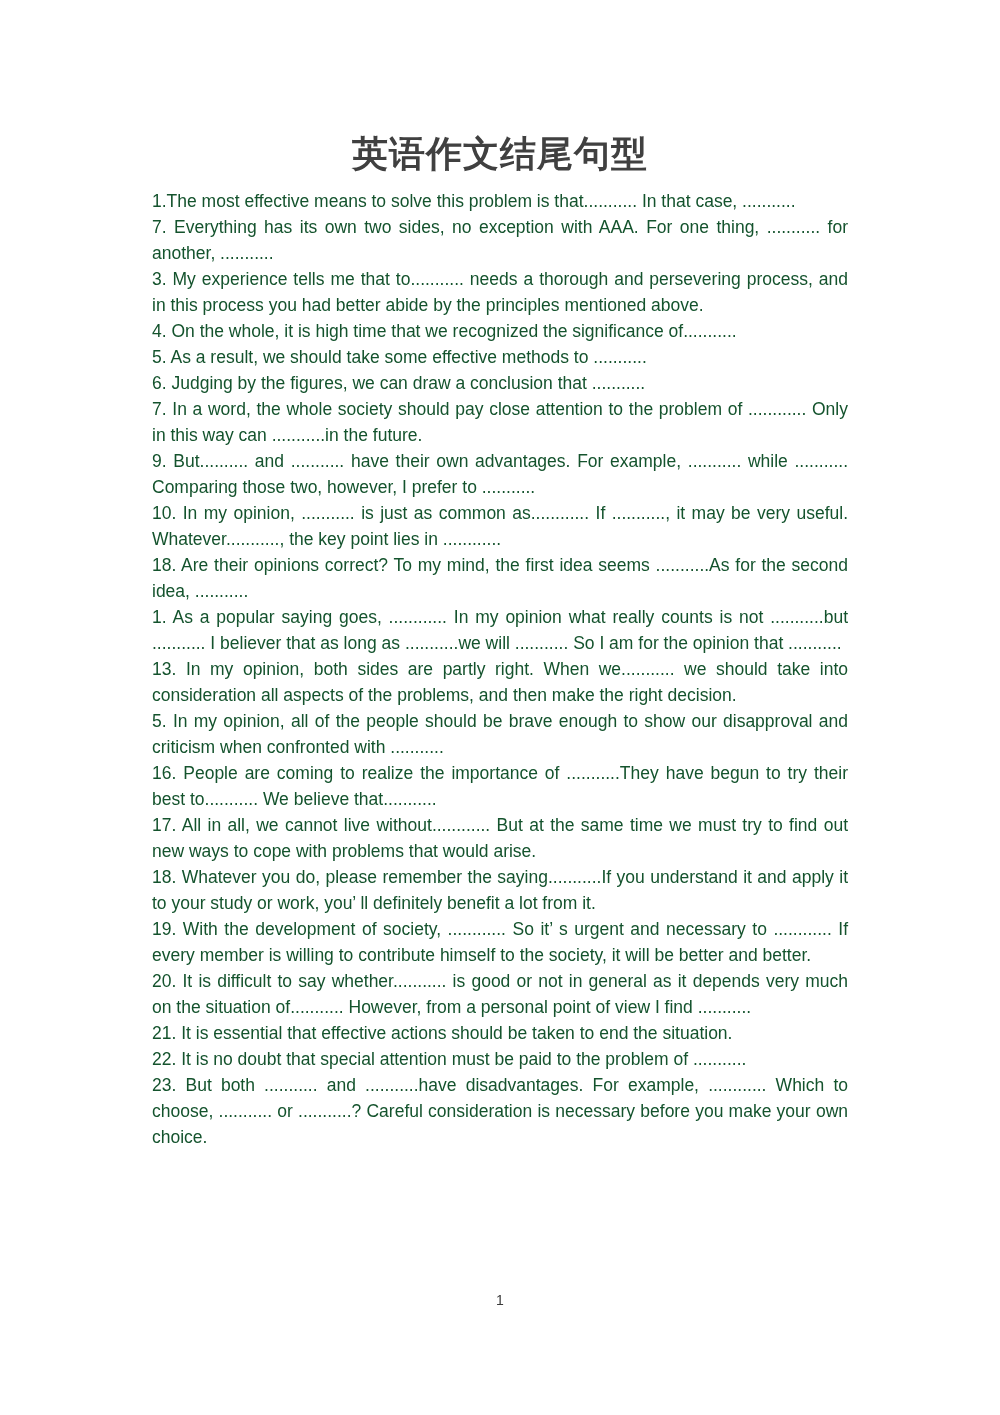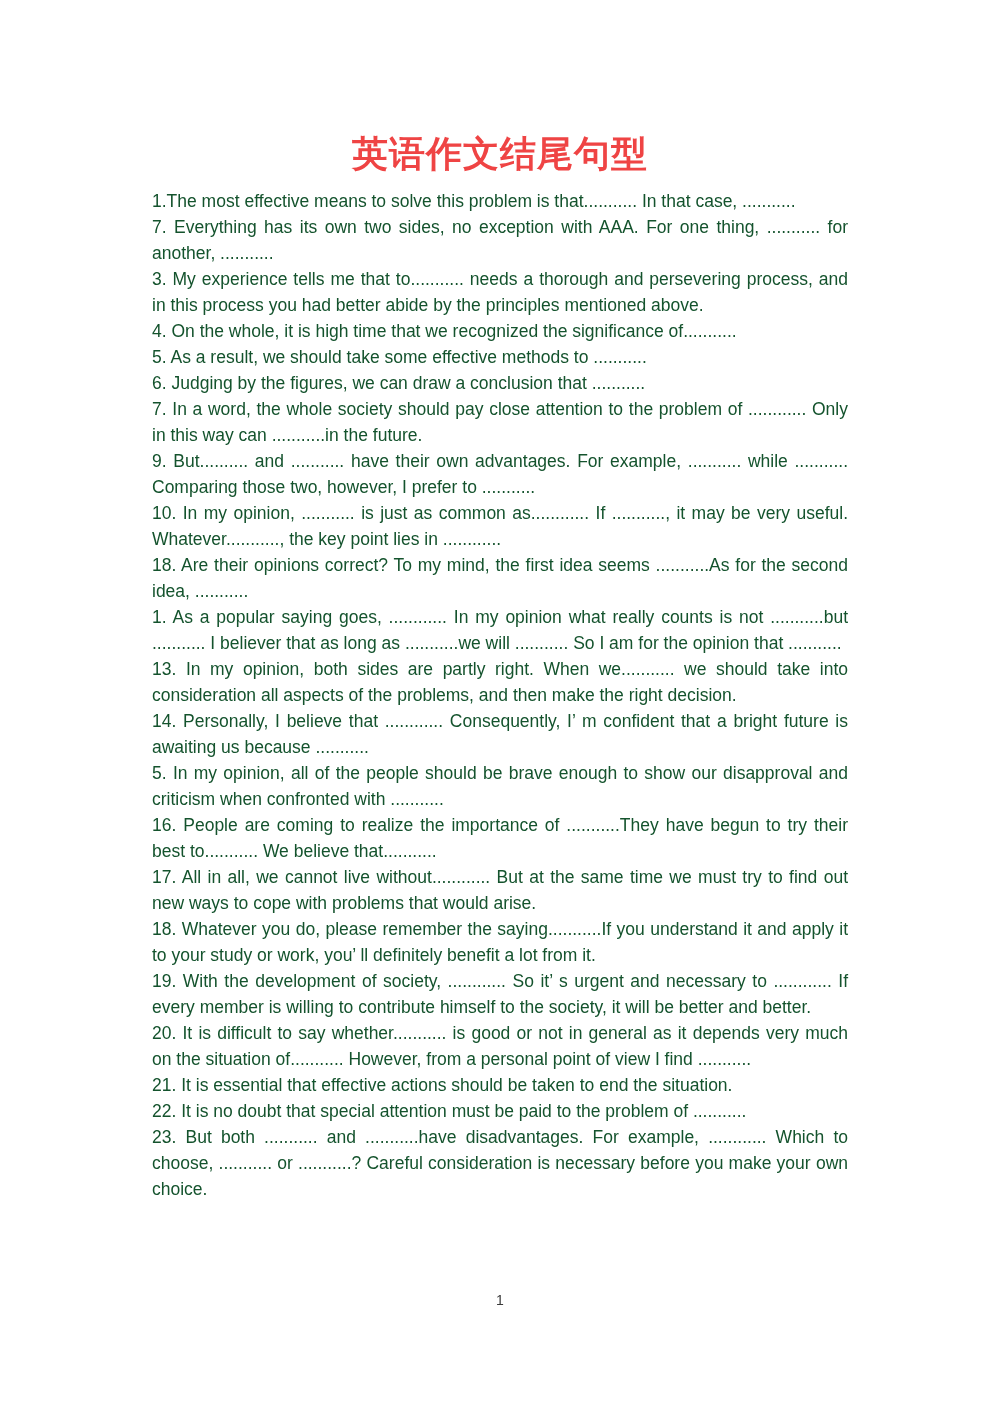--- a/index.html
+++ b/index.html
@@ -21,21 +21,21 @@
   .content {
     position: absolute;
     left: 152px;
     top: 132px;
     width: 696px;
   }
   .doc-title {
     text-align: center;
     font-size: 36px;
     font-weight: 700;
-    color: #ef4444;
+    color: #404040;
     line-height: 44px;
     letter-spacing: 1px;
     margin-bottom: 12px;
     font-family: "Liberation Sans", "DejaVu Sans", sans-serif;
   }
   .paragraphs p {
     font-size: 17.5px;
     line-height: 26px;
     color: #14532d;
     text-align: justify;
@@ -63,21 +63,20 @@
       <p>3. My experience tells me that to........... needs a thorough and persevering process, and in this process you had better abide by the principles mentioned above.</p>
       <p>4. On the whole, it is high time that we recognized the significance of...........</p>
       <p>5. As a result, we should take some effective methods to ...........</p>
       <p>6. Judging by the figures, we can draw a conclusion that ...........</p>
       <p>7. In a word, the whole society should pay close attention to the problem of ............ Only in this way can ...........in the future.</p>
       <p>9. But.......... and ........... have their own advantages. For example, ........... while ........... Comparing those two, however, I prefer to ...........</p>
       <p>10. In my opinion, ........... is just as common as............ If ..........., it may be very useful. Whatever..........., the key point lies in ............</p>
       <p>18. Are their opinions correct? To my mind, the first idea seems ...........As for the second idea, ...........</p>
       <p>1. As a popular saying goes, ............ In my opinion what really counts is not ...........but ........... I believer that as long as ...........we will ........... So I am for the opinion that ...........</p>
       <p>13. In my opinion, both sides are partly right. When we........... we should take into consideration all aspects of the problems, and then make the right decision.</p>
-      <p>14. Personally, I believe that ............ Consequently, I’ m confident that a bright future is awaiting us because ...........</p>
       <p>5. In my opinion, all of the people should be brave enough to show our disapproval and criticism when confronted with ...........</p>
       <p>16. People are coming to realize the importance of ...........They have begun to try their best to........... We believe that...........</p>
       <p>17. All in all, we cannot live without............ But at the same time we must try to find out new ways to cope with problems that would arise.</p>
       <p>18. Whatever you do, please remember the saying...........If you understand it and apply it to your study or work, you’ ll definitely benefit a lot from it.</p>
       <p>19. With the development of society, ............ So it’ s urgent and necessary to ............ If every member is willing to contribute himself to the society, it will be better and better.</p>
       <p>20. It is difficult to say whether........... is good or not in general as it depends very much on the situation of........... However, from a personal point of view I find ...........</p>
       <p>21. It is essential that effective actions should be taken to end the situation.</p>
       <p>22. It is no doubt that special attention must be paid to the problem of ...........</p>
       <p>23. But both ........... and ...........have disadvantages. For example, ............ Which to choose, ........... or ...........? Careful consideration is necessary before you make your own choice.</p>
     </div>

